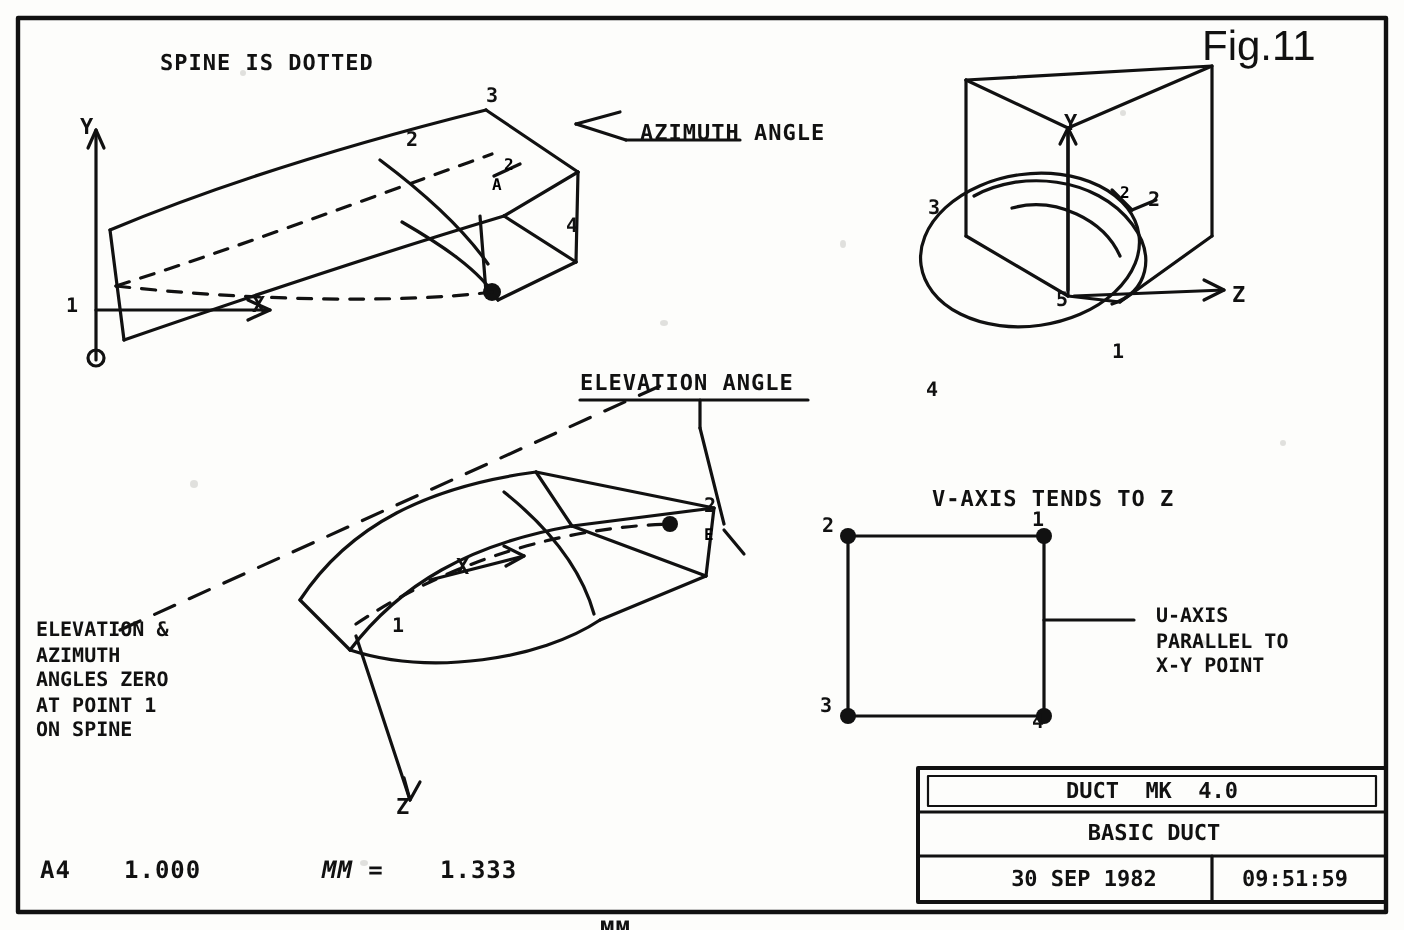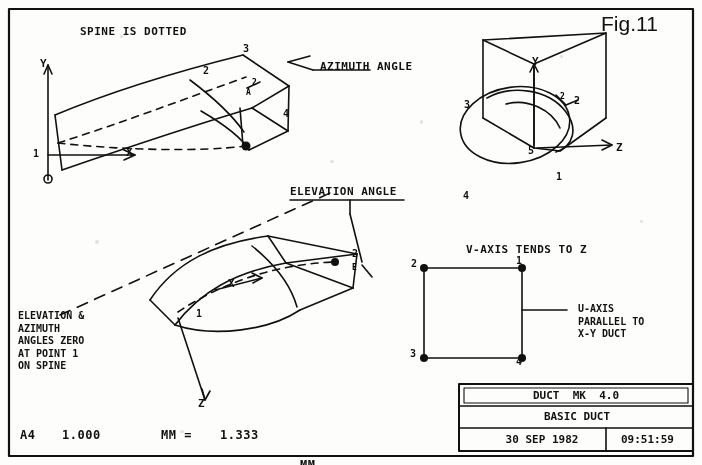--- a/index.html
+++ b/index.html
@@ -203,21 +203,21 @@
   <div class="lbl f11" style="left:80px;top:26px;">SPINE IS DOTTED</div>
 
   <div class="lbl f11" style="left:320px;top:61px;">AZIMUTH ANGLE</div>
 
   <div class="lbl f11" style="left:290px;top:186px;">ELEVATION ANGLE</div>
 
   <div class="lbl f11" style="left:466px;top:244px;">V-AXIS TENDS TO Z</div>
 
   <div class="block" style="left:578px;top:303px;">U-AXIS
 PARALLEL TO
-X-Y DUCT</div>
+X-Y POINT</div>
 
   <div class="block" style="left:18px;top:310px;">ELEVATION &amp;
 AZIMUTH
 ANGLES ZERO
 AT POINT 1
 ON SPINE</div>
 
   <div class="lbl f10" style="left:33px;top:148px;">1</div>
   <div class="lbl f10" style="left:203px;top:65px;">2</div>
   <div class="lbl f10" style="left:243px;top:43px;">3</div>
@@ -244,21 +244,21 @@
   <div class="lbl f10" style="left:352px;top:248px;">2</div>
   <div class="small-num" style="position:absolute;left:352px;top:263px;">E</div>
 
   <div class="lbl f10" style="left:411px;top:258px;">2</div>
   <div class="lbl f10" style="left:516px;top:255px;">1</div>
   <div class="lbl f10" style="left:410px;top:348px;">3</div>
   <div class="lbl f10" style="left:516px;top:356px;">4</div>
 
   <div class="lbl f12" style="left:20px;top:429px;">A4</div>
   <div class="lbl f12" style="left:62px;top:429px;">1.000</div>
-  <div class="lbl f12" style="left:161px;top:429px;">MM =</div>
+  <div class="lbl f12" style="left:161px;top:429px;font-style:italic;">MM =</div>
   <div class="lbl f12" style="left:220px;top:429px;">1.333</div>
   <div class="lbl f12" style="left:300px;top:429px;margin-top:30px;">MM</div>
 
   <div class="tb-cell" style="left:459px;top:389px;width:234px;">DUCT  MK  4.0</div>
   <div class="tb-cell" style="left:459px;top:410px;width:236px;">BASIC DUCT</div>
   <div class="tb-cell" style="left:459px;top:433px;width:166px;">30 SEP 1982</div>
   <div class="tb-cell" style="left:606px;top:433px;width:83px;">09:51:59</div>
 
 </div>
 

